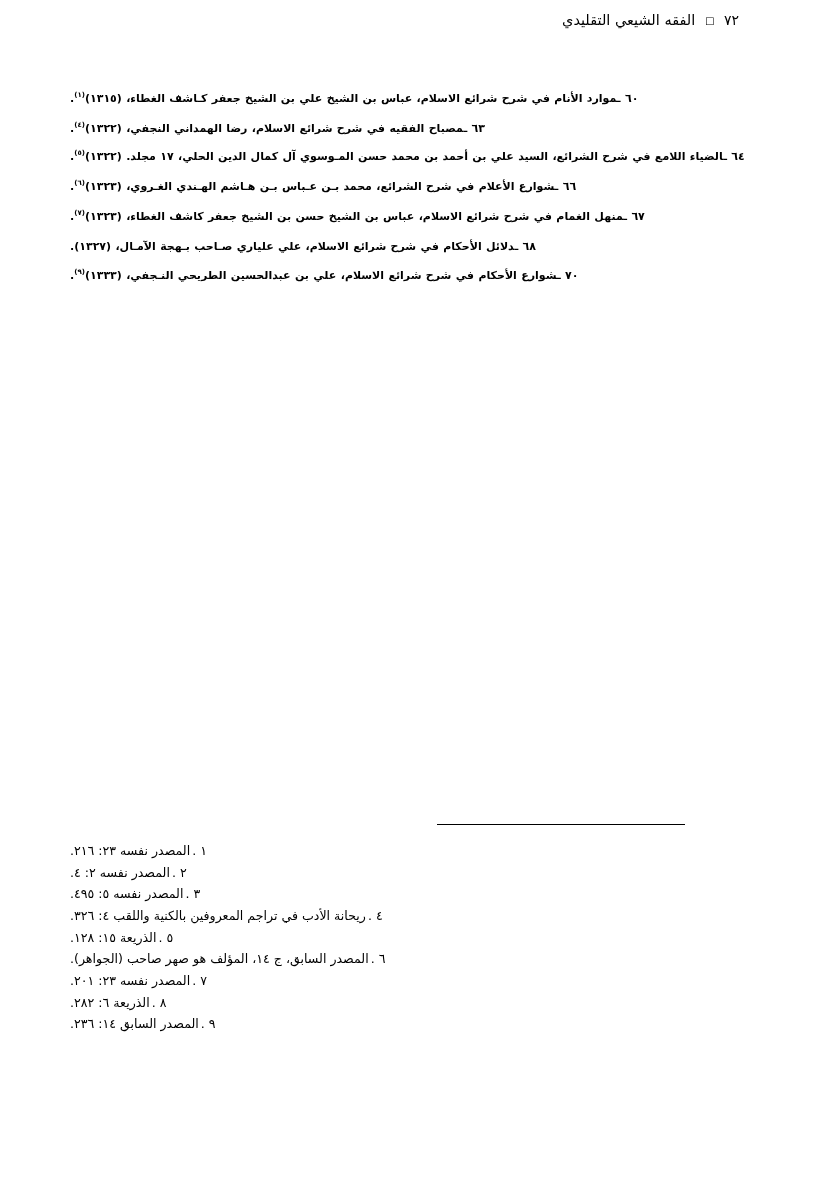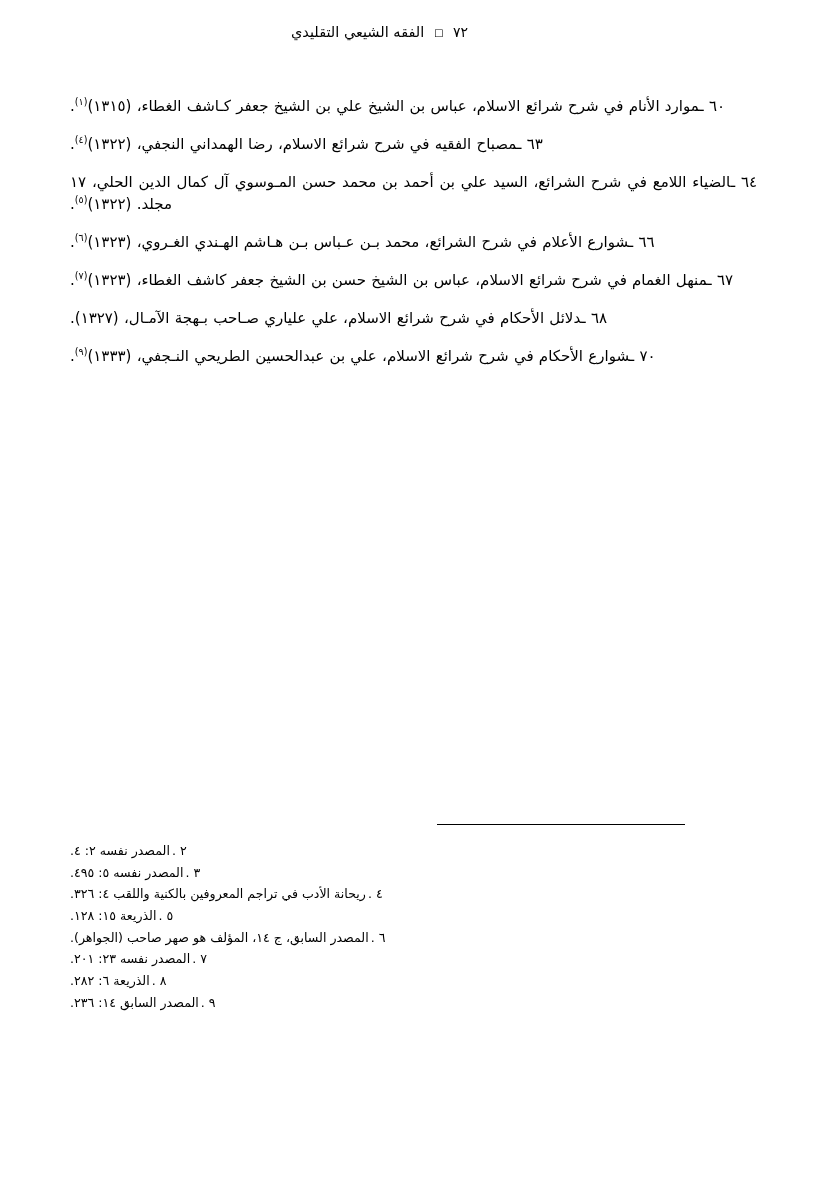--- a/index.html
+++ b/index.html
@@ -12,24 +12,24 @@
     width: 827px;
     height: 1184px;
     background: #ffffff;
     font-family: "DejaVu Sans", sans-serif;
     color: #000000;
     overflow: hidden;
     box-sizing: border-box;
   }
   .header {
     position: absolute;
-    top: 24px;
+    top: 12px;
     left: 0;
     right: 88px;
-    text-align: center;
+    text-align: right;
     direction: rtl;
     font-size: 14.5px;
     letter-spacing: 0;
     margin-left: 20px;
   }
   .header .hdr-inner {
     display: inline-block;
     white-space: nowrap;
   }
   .header .pagenum {
@@ -46,26 +46,27 @@
 
   .body-block {
     position: absolute;
     top: 80px;
     right: 70px;
     left: 70px;
     direction: rtl;
   }
 
   .entry {
-    font-size: 15px;
+    font-size: 11px;
     line-height: 1.52;
     text-align: justify;
     text-align-last: left;
     margin-bottom: 13px;
     word-spacing: 0.5px;
+    font-weight: bold;
   }
   .entry.tight {
     margin-bottom: 12px;
   }
   .entry .num {
     white-space: nowrap;
   }
   sup {
     font-size: 0.64em;
     vertical-align: super;
@@ -145,20 +146,23 @@
     <p class="entry">
       <span class="num">٧٠ ـ</span><span>شوارع الأحكام في شرح شرائع الاسلام، علي بن عبدالحسين الطريحي النـجفي، (١٣٣٣)</span><sup>(٩)</sup><span>.</span>
     </p>
 
   </div>
 
   <div class="rule"></div>
 
   <div class="footnotes">
     <span class="footnote">
+      <span class="fn-num">١ .</span><span>المصدر نفسه ٢٣: ٢١٦.</span>
+    </span>
+    <span class="footnote">
       <span class="fn-num">٢ .</span><span>المصدر نفسه ٢: ٤.</span>
     </span>
     <span class="footnote">
       <span class="fn-num">٣ .</span><span>المصدر نفسه ٥: ٤٩٥.</span>
     </span>
     <span class="footnote">
       <span class="fn-num">٤ .</span><span>ريحانة الأدب في تراجم المعروفين بالكنية واللقب ٤: ٣٢٦.</span>
     </span>
     <span class="footnote">
       <span class="fn-num">٥ .</span><span>الذريعة ١٥: ١٢٨.</span>

